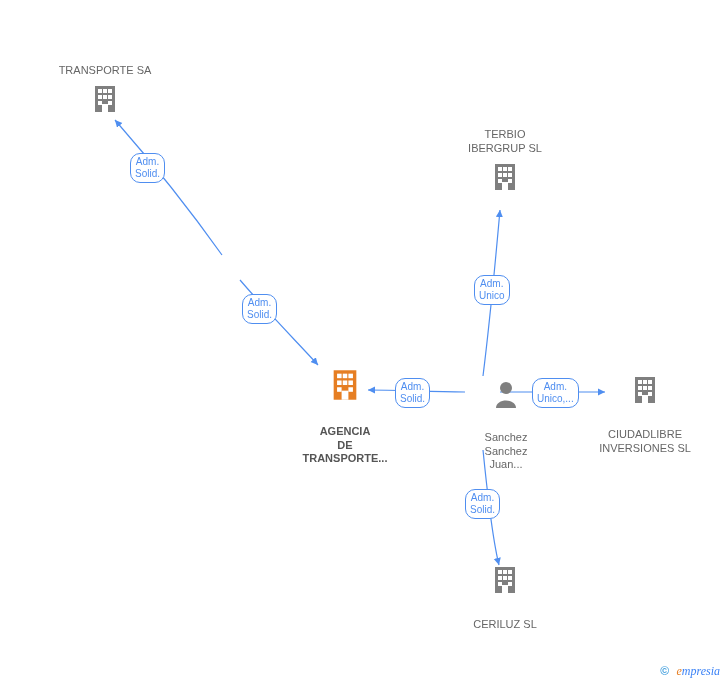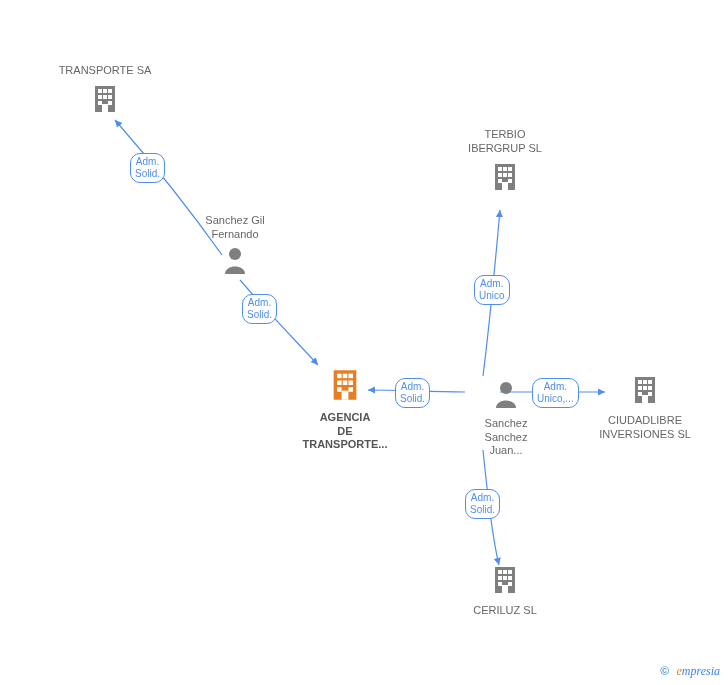--- a/index.html
+++ b/index.html
@@ -30,21 +30,21 @@
     margin-top: 2px;
   }
   .node-label.bold {
     font-weight: bold;
     color: #555555;
   }
   .node-label.small {
     font-size: 11px;
   }
   .node-label.bottom {
-    margin-top: 5px;
+    margin-top: 19px;
     text-align: center;
   }
   .edge-label {
     position: absolute;
     background: #ffffff;
     border: 1px solid #4f8ef0;
     border-radius: 10px;
     color: #4f8ef0;
     font-size: 10px;
     line-height: 1.2;
@@ -156,29 +156,20 @@
         <rect x="7" y="11" width="4" height="4" fill="#ffffff"></rect>
         <rect x="12" y="11" width="4" height="4" fill="#ffffff"></rect>
         <rect x="17" y="11" width="4" height="4" fill="#ffffff"></rect>
         <rect x="7" y="17" width="4" height="4" fill="#ffffff"></rect>
         <rect x="17" y="17" width="4" height="4" fill="#ffffff"></rect>
         <rect x="11" y="20" width="6" height="8" fill="#ffffff"></rect>
       </svg>
     </span>
   </div>
 
-  <div class="node" style="left:180px; top:212px; width:110px;">
-    <span class="node-label small">Sanchez Gil<br>Fernando</span>
-    <span style="display:block; margin-top:4px;">
-      <svg width="26" height="28" viewBox="0 0 26 28">
-        <circle cx="13" cy="8" r="6" fill="#7f7f7f"></circle>
-        <path d="M3,28 C3,18 23,18 23,28 Z" fill="#7f7f7f"></path>
-      </svg>
-    </span>
-  </div>
 
   <div class="node" style="left:285px; top:368px; width:120px;">
     <span style="display:block;">
       <svg width="32" height="34" viewBox="0 0 28 30">
         <rect x="4" y="2" width="20" height="26" fill="#e67e22"></rect>
         <rect x="7" y="5" width="4" height="4" fill="#ffffff"></rect>
         <rect x="12" y="5" width="4" height="4" fill="#ffffff"></rect>
         <rect x="17" y="5" width="4" height="4" fill="#ffffff"></rect>
         <rect x="7" y="11" width="4" height="4" fill="#ffffff"></rect>
         <rect x="12" y="11" width="4" height="4" fill="#ffffff"></rect>

